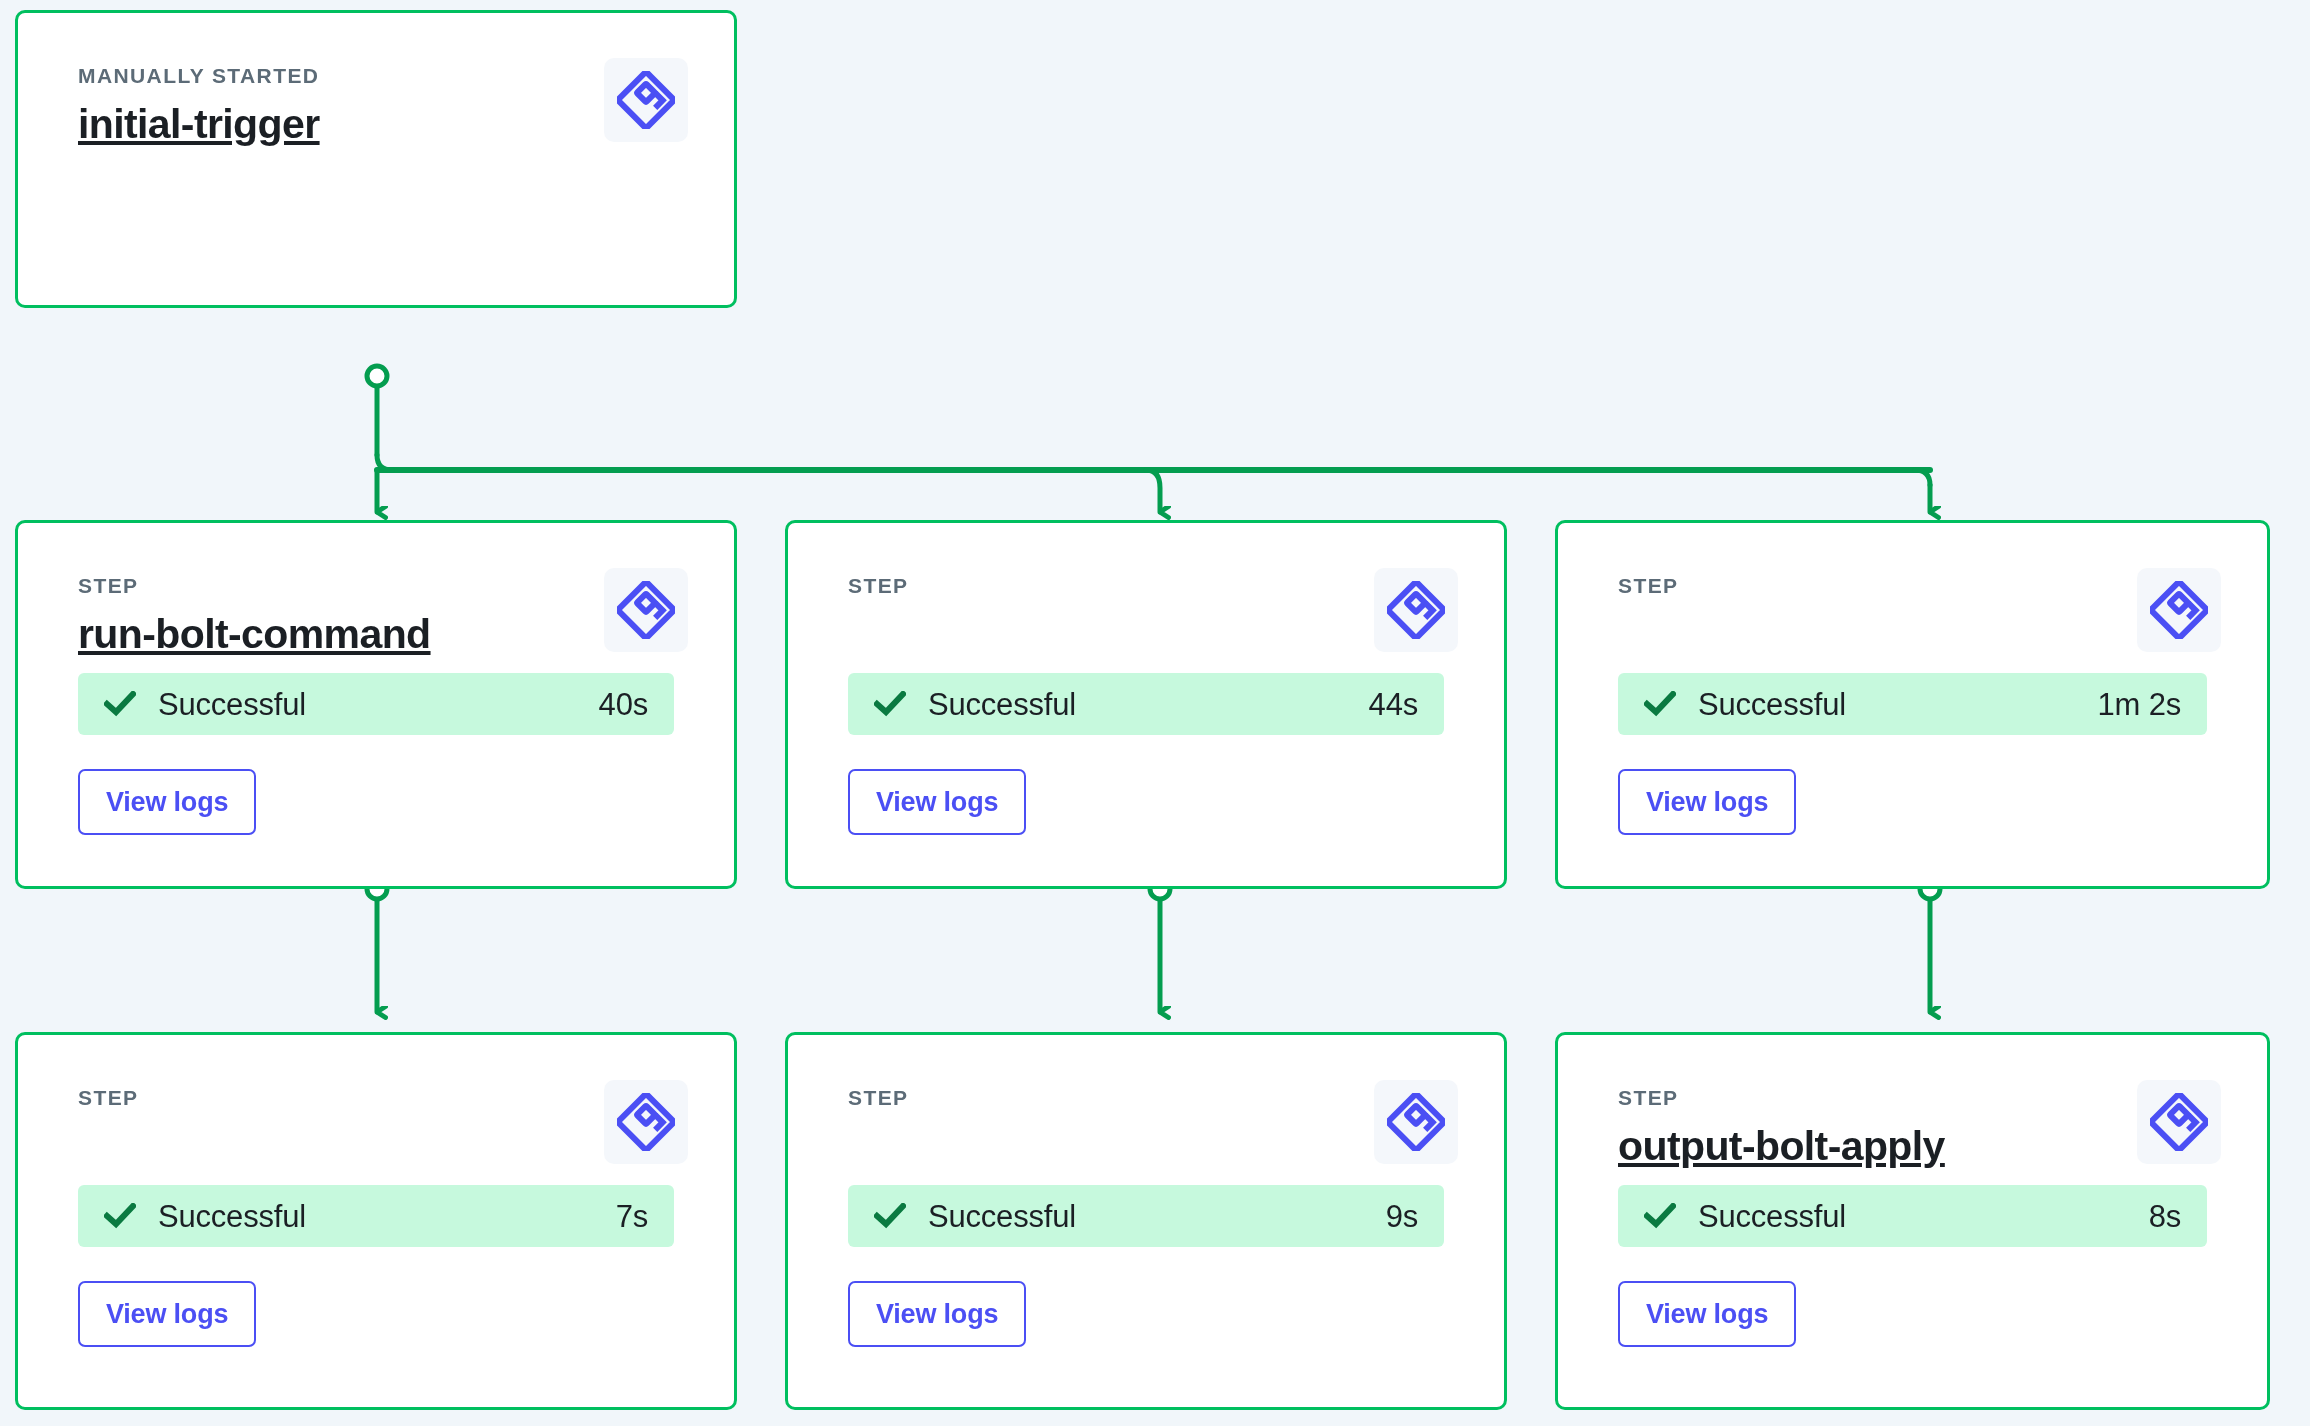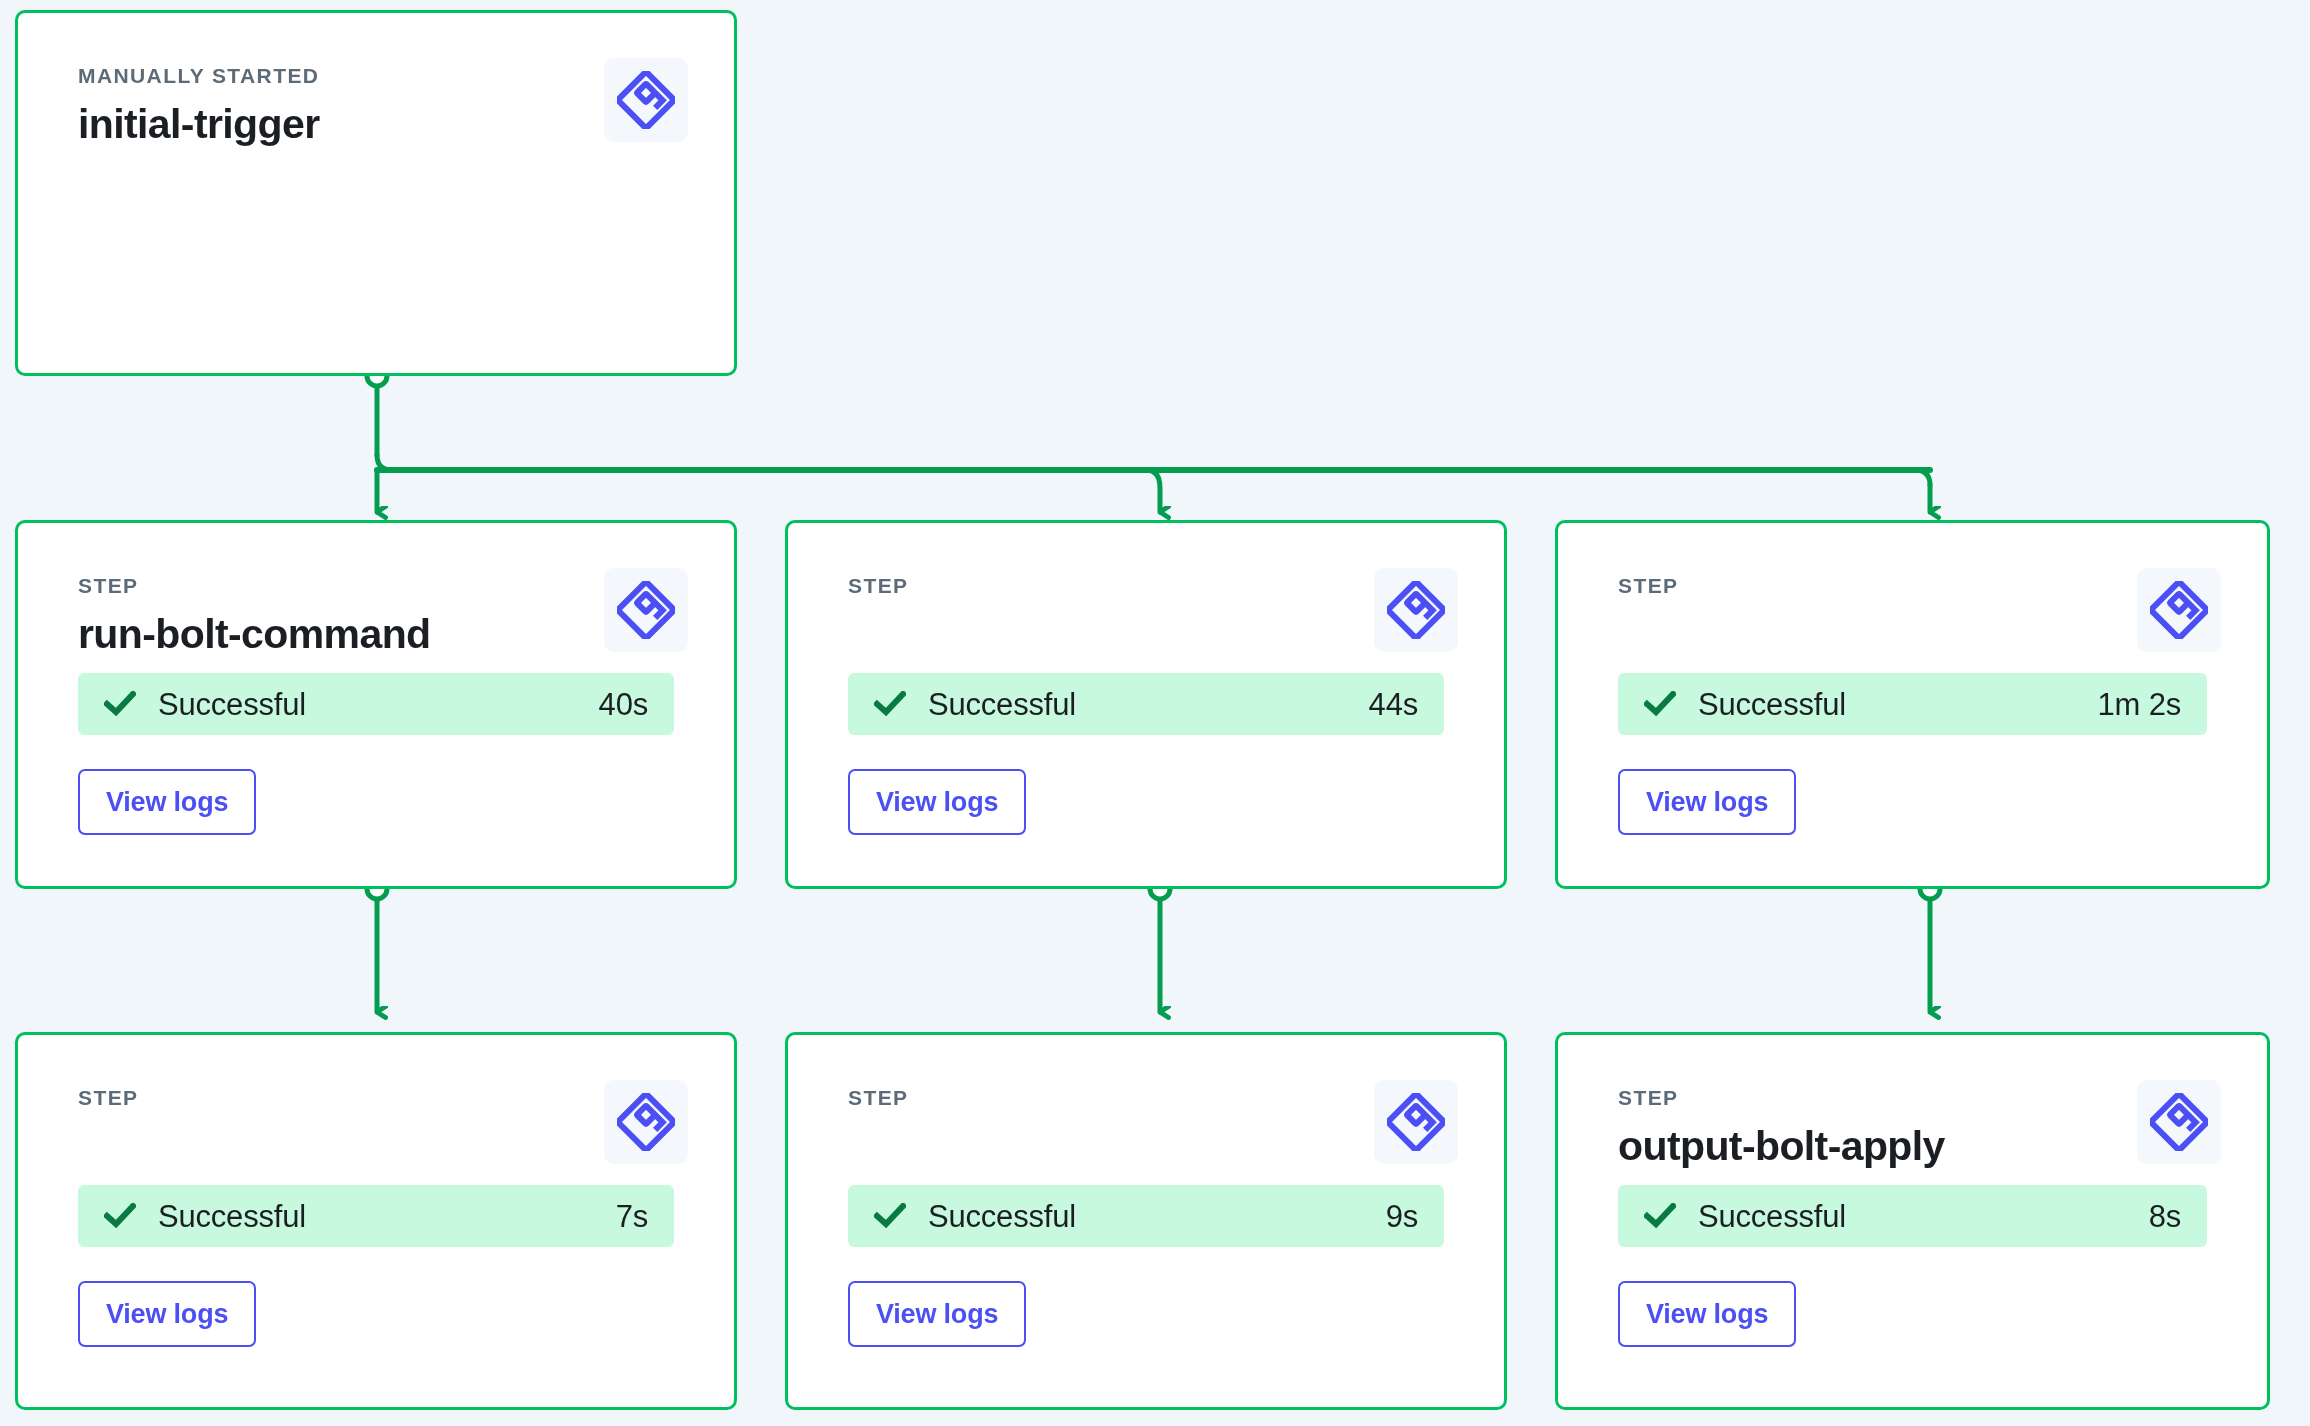--- a/index.html
+++ b/index.html
@@ -44,20 +44,21 @@
     margin-bottom: 16px;
   }
 
   .card-title {
     font-size: 41px;
     font-weight: bold;
     color: #1b1f24;
     line-height: 1.08;
     letter-spacing: -0.6px;
     white-space: nowrap;
+    text-decoration: underline;
   }
 
   
   .icon-badge {
     position: absolute;
     top: 45px;
     right: 46px;
     width: 84px;
     height: 84px;
     background: #f4f7fb;
@@ -169,21 +170,21 @@
     </g>
 
     <g>
       <circle cx="377" cy="376" r="10" fill="#ffffff" stroke="#049d4f" stroke-width="5"></circle>
       <circle cx="377" cy="889" r="10" fill="#ffffff" stroke="#049d4f" stroke-width="5"></circle>
       <circle cx="1160" cy="889" r="10" fill="#ffffff" stroke="#049d4f" stroke-width="5"></circle>
       <circle cx="1930" cy="889" r="10" fill="#ffffff" stroke="#049d4f" stroke-width="5"></circle>
     </g>
   </svg>
 
-  <div class="card" id="card-trigger" style="left:15px; top:10px; width:722px; height:366px;">
+  <div class="card" id="card-trigger" style="left:15px; top:10px; width:722px; height:298px;">
     <div class="card-inner">
       <div class="kicker">MANUALLY STARTED</div>
       <div class="card-title">initial-trigger</div>
 
       <div class="icon-badge">
         <svg width="58" height="58" viewBox="0 0 58 58" aria-hidden="true">
           <g transform="rotate(45 29 29)">
             <rect x="9" y="9" width="40" height="40" rx="2" fill="none" stroke="#4b4ff4" stroke-width="6"></rect>
             <rect x="17.5" y="17.5" width="13" height="13" rx="1" fill="none" stroke="#4b4ff4" stroke-width="6"></rect>
             <path d="M30.5 17.5 H41 V28" fill="none" stroke="#4b4ff4" stroke-width="6"></path>

